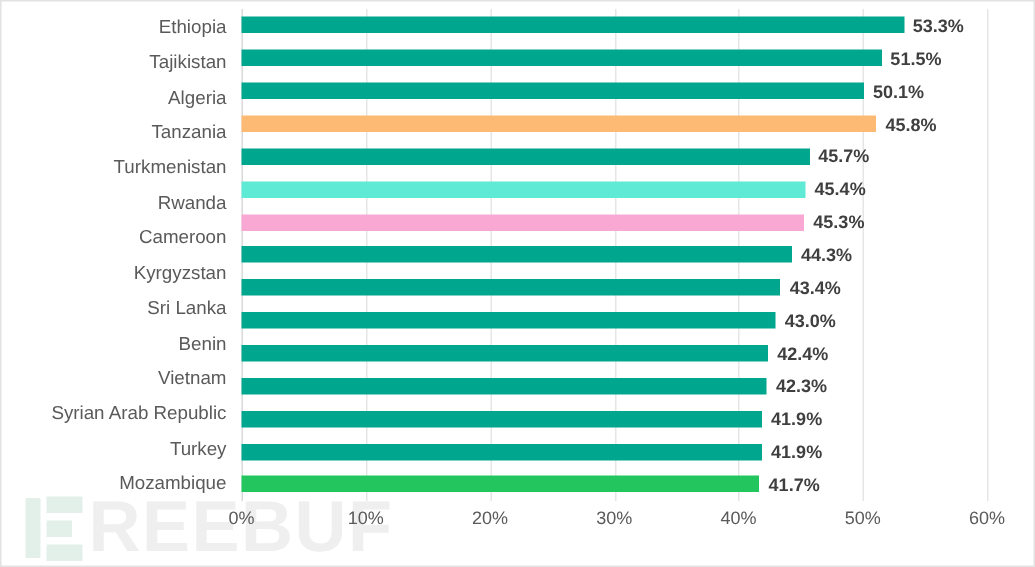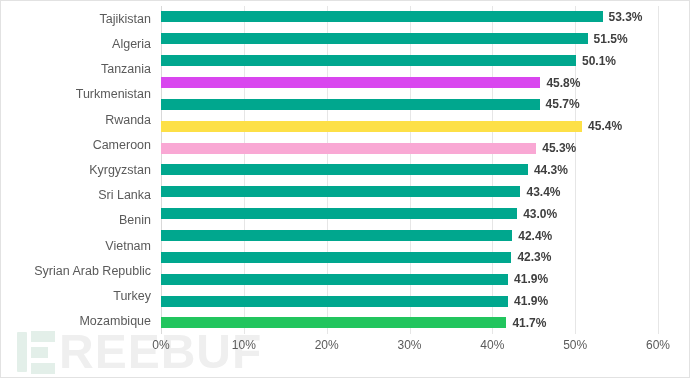--- a/index.html
+++ b/index.html
@@ -134,20 +134,23 @@
           <i></i>
         </span>
     </span>
     <span class="wm-text">REEBUF</span>
   </div>
 
   <div id="plot-wrap">
 
     <div class="cat-axis">
         <div class="cat-band">
+          <span class="cat-label">Ethiopia</span>
+        </div>
+        <div class="cat-band">
           <span class="cat-label">Tajikistan</span>
         </div>
         <div class="cat-band">
           <span class="cat-label">Algeria</span>
         </div>
         <div class="cat-band">
           <span class="cat-label">Tanzania</span>
         </div>
         <div class="cat-band">
           <span class="cat-label">Turkmenistan</span>
@@ -201,31 +204,31 @@
             <div class="bar" style="width: 85.8333%; background: rgb(0, 167, 142);">
               <span class="bar-value">51.5%</span>
             </div>
           </div>
           <div class="band">
             <div class="bar" style="width: 83.5%; background: rgb(0, 167, 142);">
               <span class="bar-value">50.1%</span>
             </div>
           </div>
           <div class="band">
-            <div class="bar" style="width: 76.3333%; background: #d946ef;">
+            <div class="bar" style="width: 76.3333%; background: #fdba74; padding-left: 44px;">
               <span class="bar-value">45.8%</span>
             </div>
           </div>
           <div class="band">
             <div class="bar" style="width: 76.1667%; background: rgb(0, 167, 142);">
               <span class="bar-value">45.7%</span>
             </div>
           </div>
           <div class="band">
-            <div class="bar" style="width: 75.6667%; background: #fde047; padding-left: 45px;">
+            <div class="bar" style="width: 75.6667%; background: #5eead4;">
               <span class="bar-value">45.4%</span>
             </div>
           </div>
           <div class="band">
             <div class="bar" style="width: 75.5%; background: #f9a8d4;">
               <span class="bar-value">45.3%</span>
             </div>
           </div>
           <div class="band">
             <div class="bar" style="width: 73.8333%; background: rgb(0, 167, 142);">

